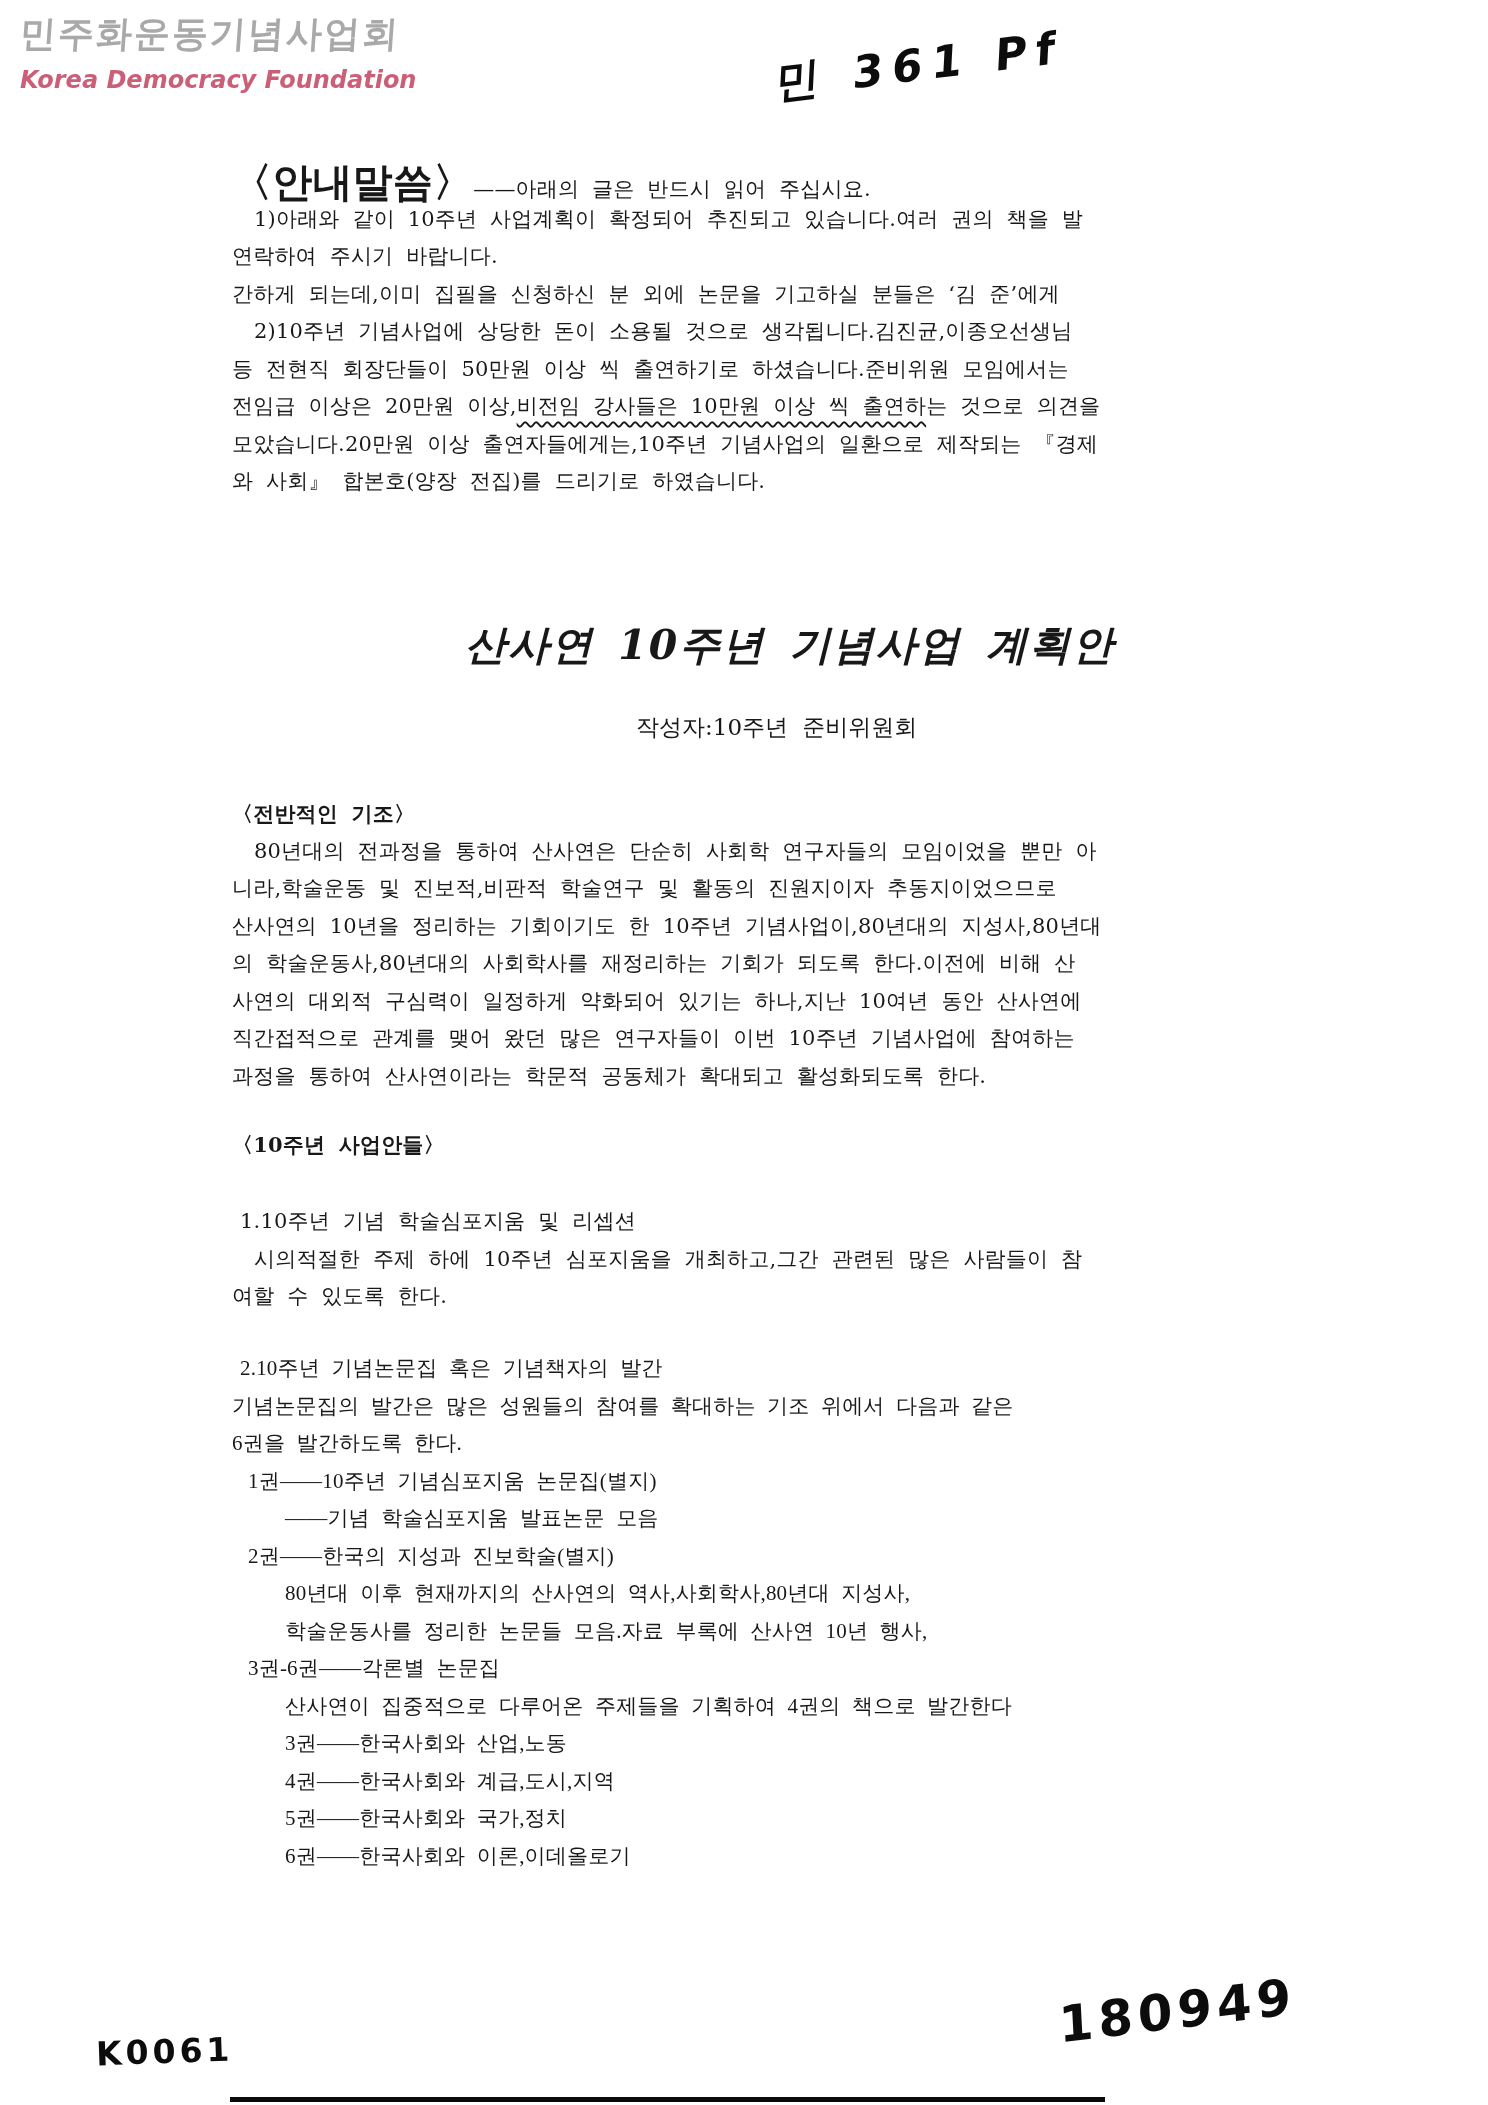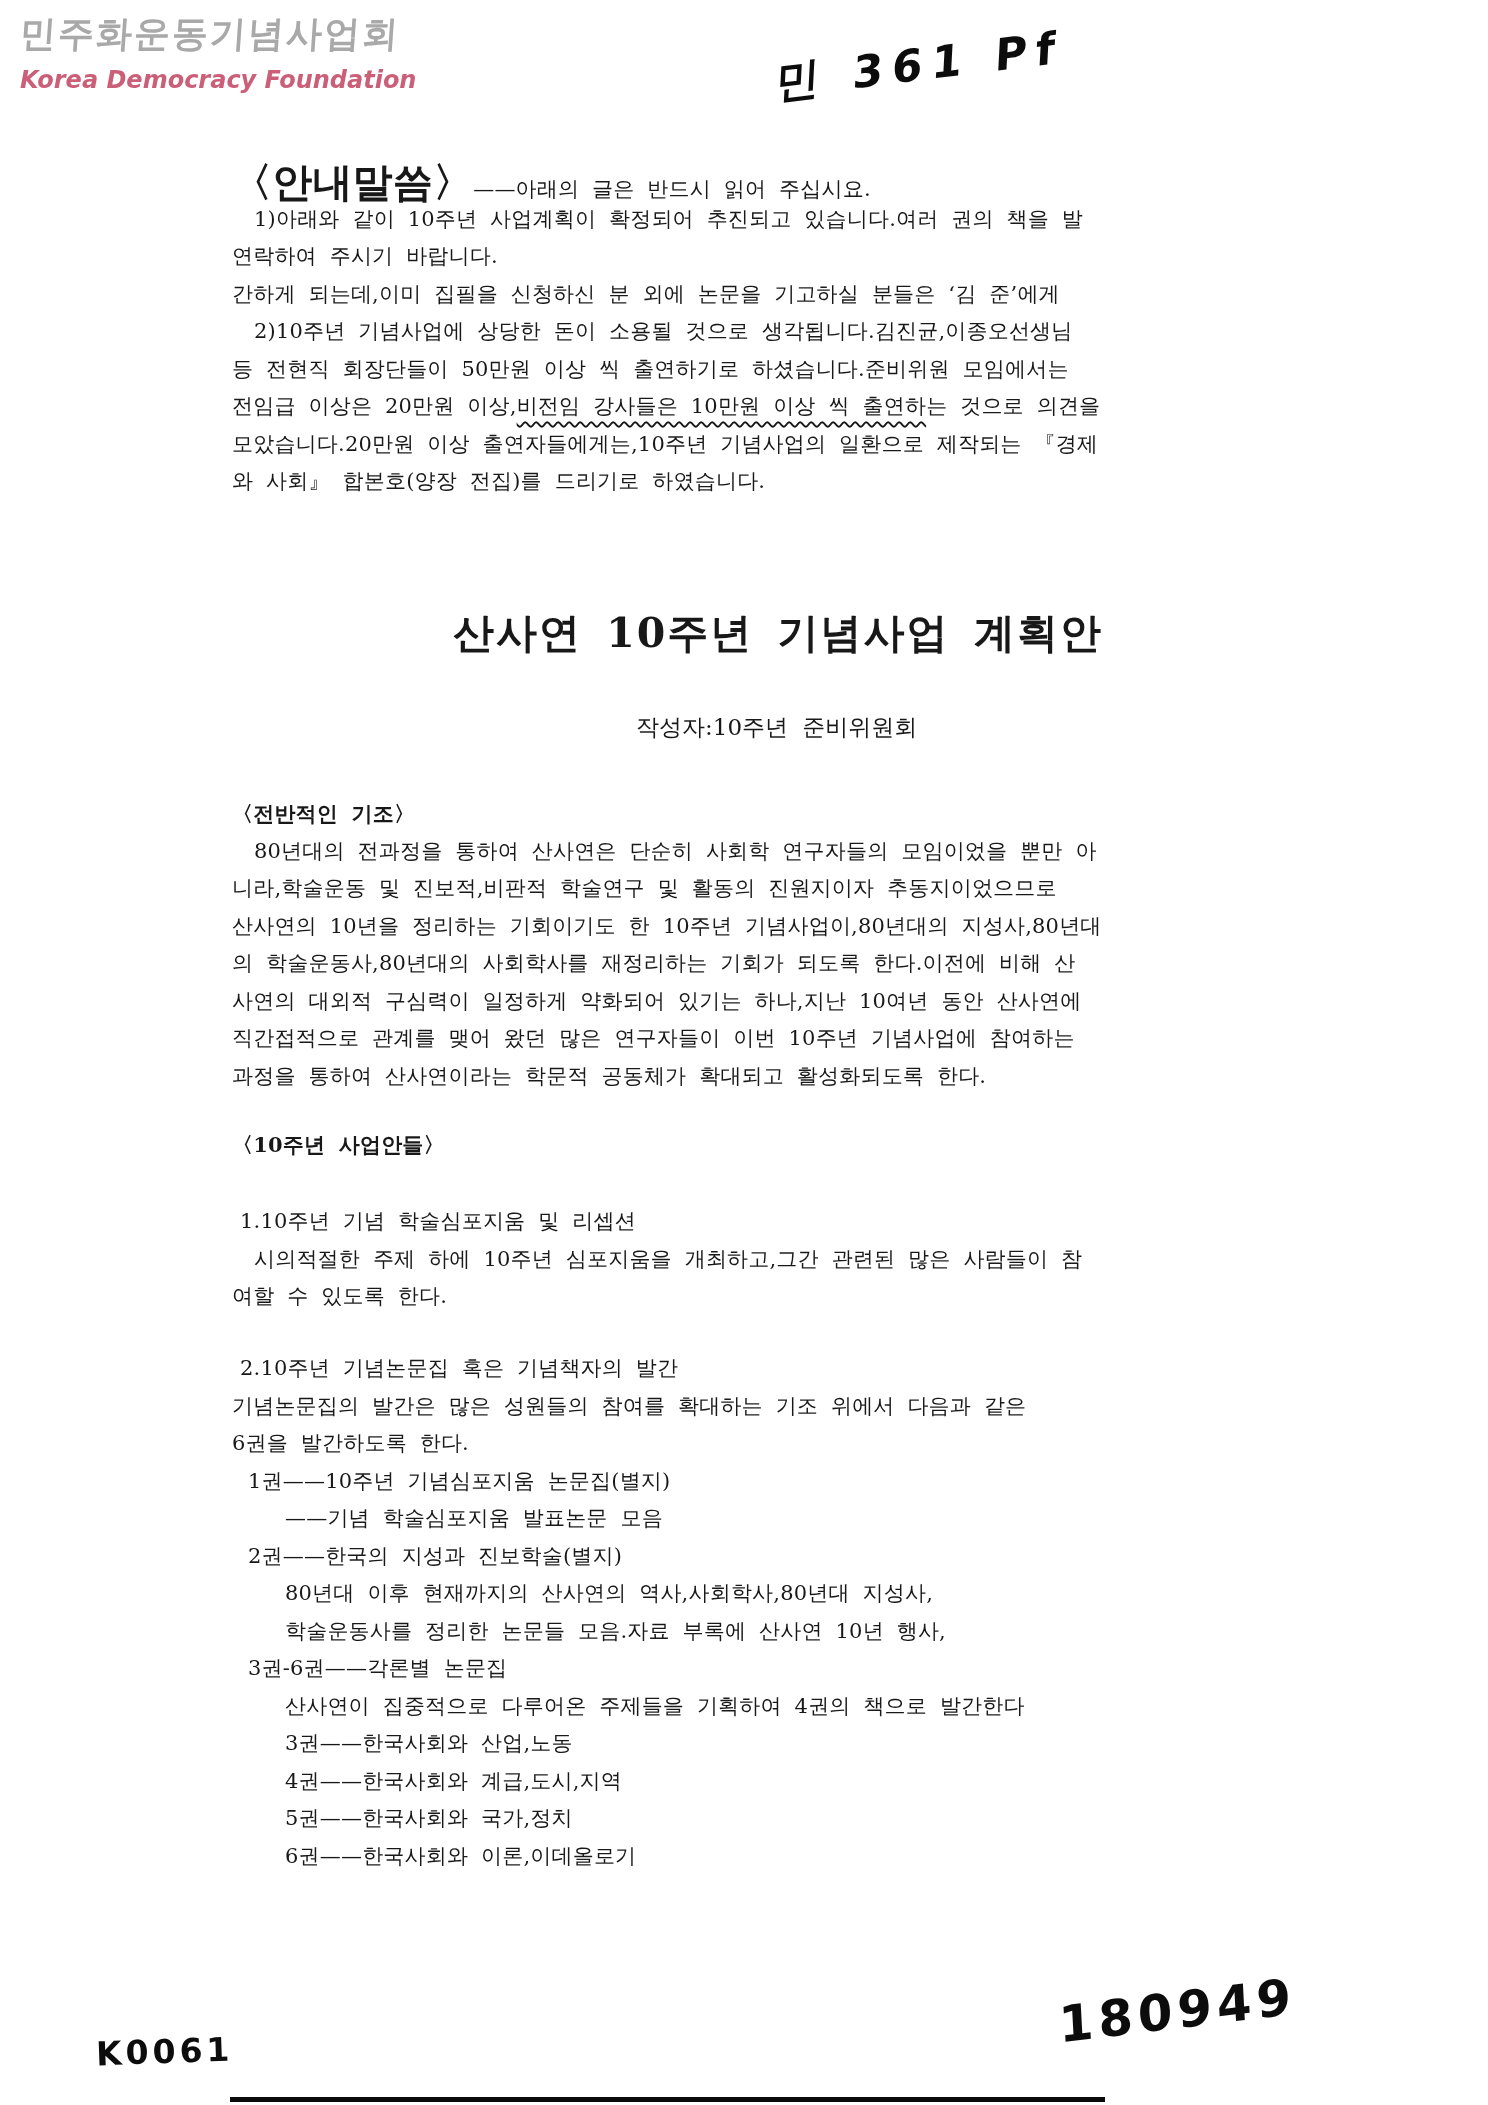--- a/index.html
+++ b/index.html
@@ -26,23 +26,23 @@
   .big{font-size:40px;font-weight:bold;}
   .ind{padding-left:22px;}    
   .ind-s{padding-left:8px;}   
   .ind-a{padding-left:16px;}  
   .ind-b{padding-left:53px;}  
   .wavy{text-decoration:underline;text-decoration-style:wavy;text-decoration-thickness:2px;text-underline-offset:8px;}
   .notice-block{top:163px;}
   .general-block{top:795px;}
   .projects-block{top:1126px;}
   .item1-block{top:1203px;}
-  .item2-block{top:1350px;}
-  .title{position:absolute;left:453px;top:606px;margin:0;font-size:41px;font-weight:bold;
-    letter-spacing:2px;white-space:nowrap;word-spacing:8px;}
+  .item2-block{top:1350px;font-family:Liberation Serif, serif;}
+  .title{position:absolute;left:453px;top:606px;margin:12px;font-size:41px;font-weight:bold;
+    letter-spacing:2px;white-space:nowrap;word-spacing:8px;font-style:italic;}
   .byline{position:absolute;left:636px;top:712px;font-size:23px;word-spacing:7px;font-weight:500;white-space:nowrap;}
   .scan-line{position:absolute;left:230px;top:2097px;width:875px;height:5px;background:#0a0a0a;}
 </style>
 </head>
 <body>
 
 <div class="page">
 
   <header class="logo">
     <div class="logo-kr">민주화운동기념사업회</div>

